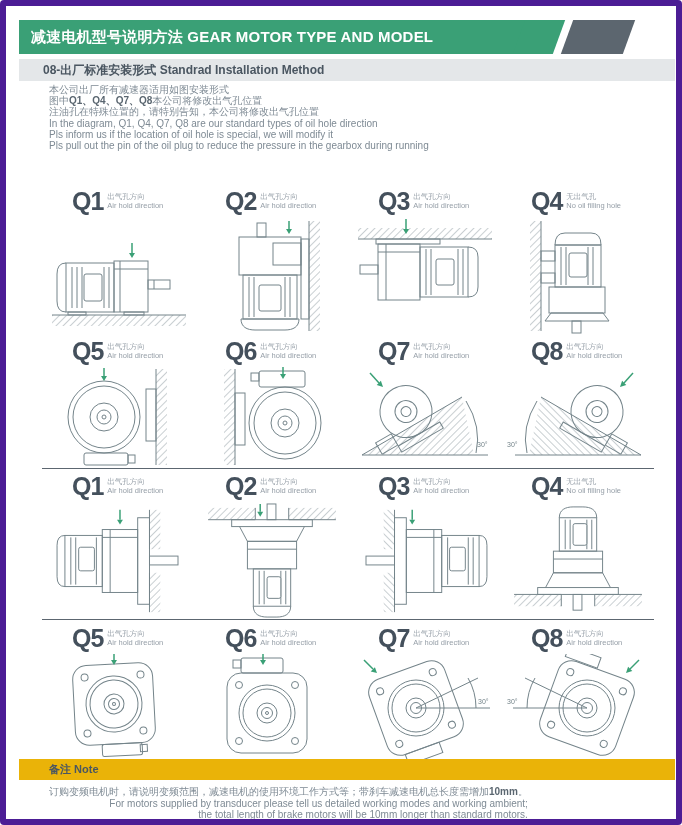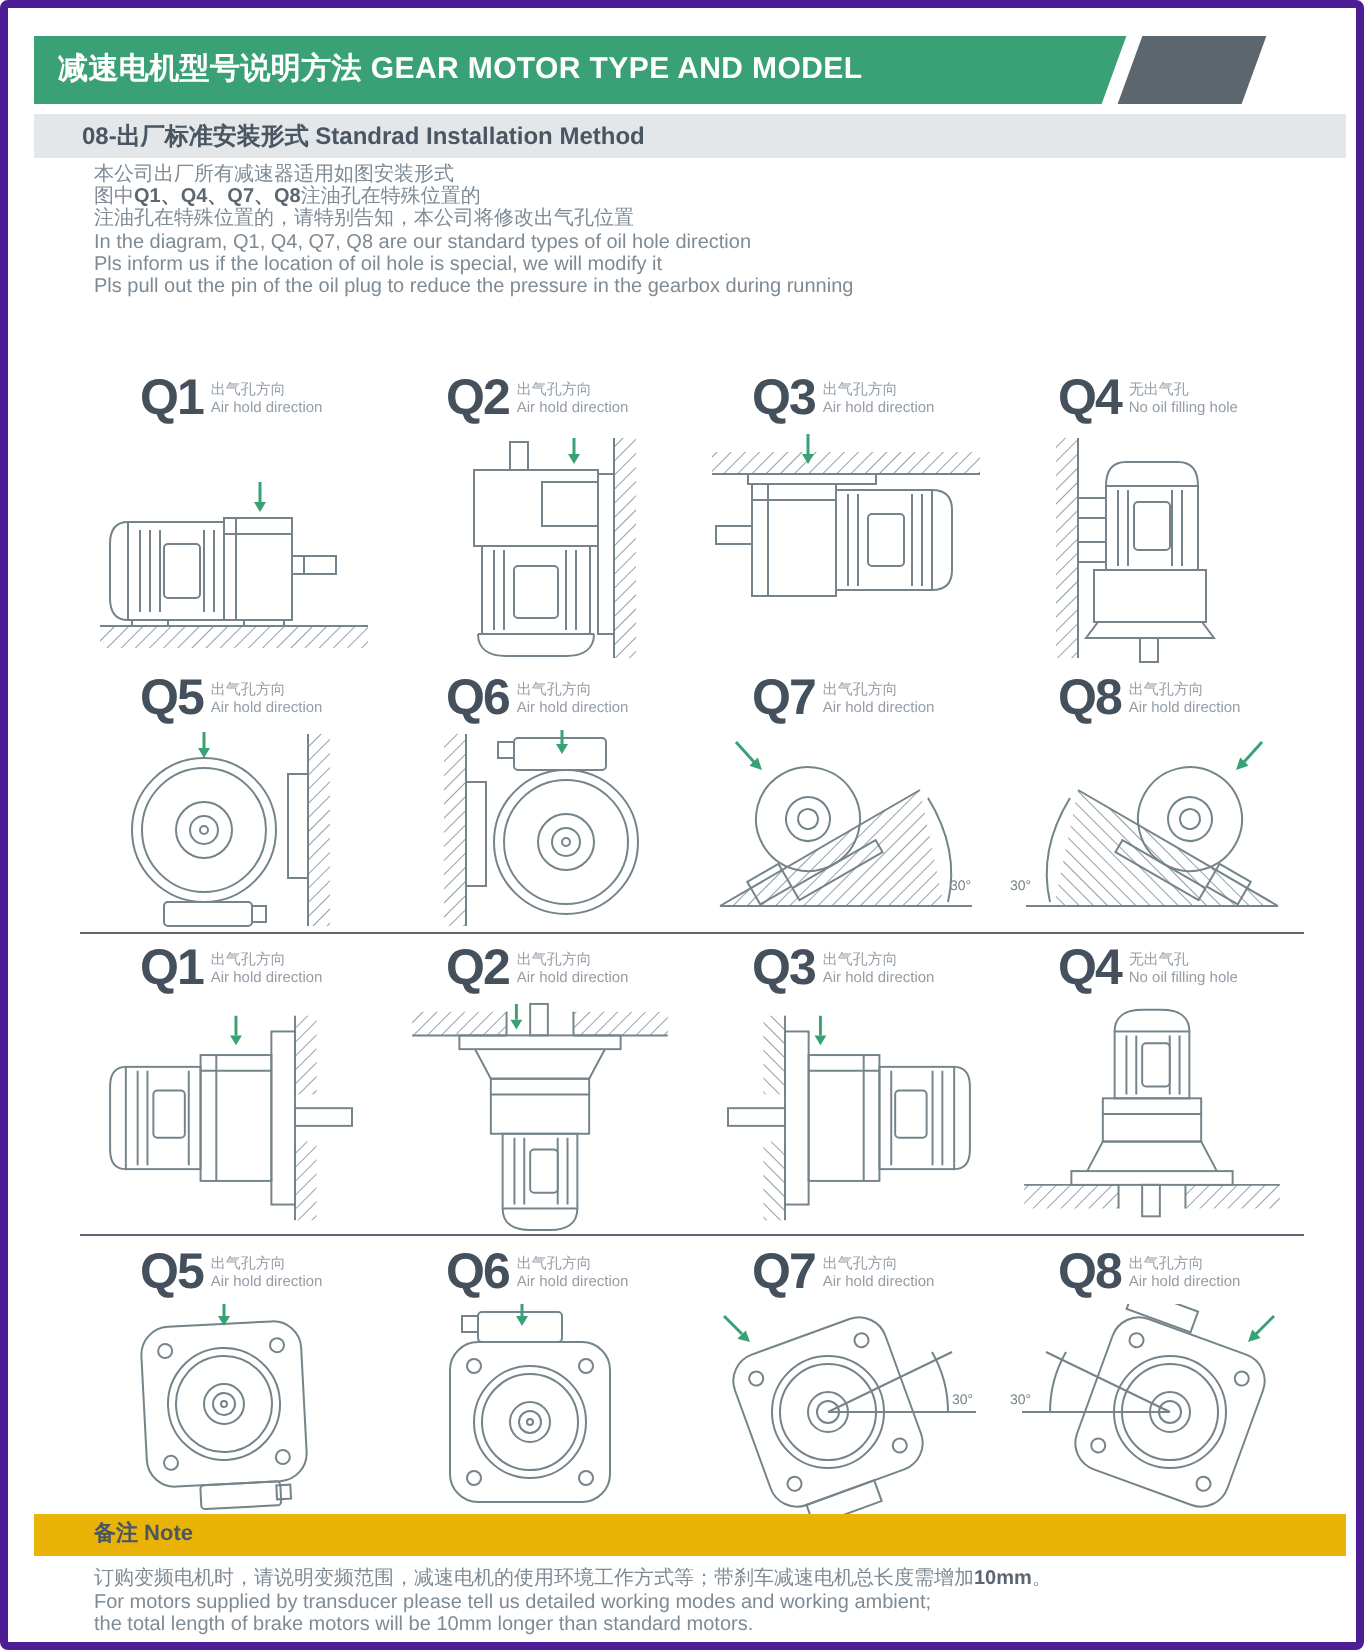--- a/index.html
+++ b/index.html
@@ -1,18 +1,18 @@
 <!DOCTYPE html>
 <html><head>
 <meta charset="utf-8">
 <style>
   html,body{margin:0;padding:0;background:#fff;}
   .page{position:relative;width:682px;height:825px;background:#fff;
         font-family:"Liberation Sans",sans-serif;overflow:hidden;
-        border:4px solid #4c1d95;box-sizing:border-box;border-radius:4px;}
+        border:6px solid #4c1d95;box-sizing:border-box;border-radius:4px;}
   
   .header-bar{position:absolute;left:13px;top:14px;width:656px;height:34px;}
   .hb-green{position:absolute;left:0;top:0;bottom:0;width:520px;background:#3aa076;}
   .hb-green-skew{position:absolute;left:500px;top:0;bottom:0;width:40px;background:#3aa076;transform:skewX(-20deg);}
   .hb-gray{position:absolute;left:548px;top:0;bottom:0;width:62px;background:#5c666f;transform:skewX(-20deg);}
   .hb-title{position:absolute;left:12px;top:0;height:34px;line-height:34px;color:#fff;
             font-size:15px;font-weight:bold;letter-spacing:.2px;white-space:nowrap;}
   
   .section-bar{position:absolute;left:13px;top:53px;width:656px;height:22px;background:#e4e7e9;box-sizing:border-box;}
   .section-title{margin-left:24px;line-height:22px;font-size:12px;font-weight:bold;color:#4a5661;}
@@ -26,21 +26,21 @@
   .qhead{display:flex;align-items:flex-start;padding-left:30px;height:26px;}
   .qcode{font-size:25px;font-weight:bold;color:#44505c;line-height:24px;letter-spacing:-1px;}
   .qlabels{display:flex;flex-direction:column;margin-left:4px;margin-top:3px;}
   .qlabels span{font-size:7.5px;line-height:9px;color:#959ea7;white-space:nowrap;}
   .diagram{margin-top:2px;align-self:center;}
   .divider{position:absolute;left:36px;width:612px;height:1px;background:#5c6670;}
   .divider1{top:462px;} .divider2{top:613px;}
   
   .note-bar{position:absolute;left:13px;top:753px;width:656px;height:21px;background:#eab308;box-sizing:border-box;}
   .note-title{margin-left:30px;line-height:21px;font-size:11px;font-weight:bold;color:#4a5661;}
-  .note-text{position:absolute;left:43px;top:780px;font-size:10px;line-height:11.5px;color:#7e8a94;}
+  .note-text{position:absolute;left:43px;top:780px;font-size:10px;line-height:11.5px;color:#7e8a94;text-align:right;}
   .note-text b{color:#5a6670;}
   
   svg .ln{fill:none;stroke:#74848a;stroke-width:1;}
   svg .fw{fill:#fff;stroke:#74848a;stroke-width:1;}
   svg .grn{fill:none;stroke:#3aa076;stroke-width:1.5;}
   svg .gfill{fill:#3aa076;stroke:none;}
   svg .st{fill:#74848a;font-size:7px;font-family:"Liberation Sans",sans-serif;}
 </style>
 </head>
 <body>
@@ -53,21 +53,21 @@
     <div class="hb-gray"></div>
     <div class="hb-title">减速电机型号说明方法 GEAR MOTOR TYPE AND MODEL</div>
   </div>
 
   <div class="section-bar">
     <div class="section-title">08-出厂标准安装形式 Standrad Installation Method</div>
   </div>
 
   <div class="intro">
     <div>本公司出厂所有减速器适用如图安装形式</div>
-    <div><span>图中</span><b>Q1、Q4、Q7、Q8</b><span>注油孔在特殊位置的</span></div>
+    <div><span>图中</span><b>Q1、Q4、Q7、Q8</b><span>本公司将修改出气孔位置</span></div>
     <div>注油孔在特殊位置的，请特别告知，本公司将修改出气孔位置</div>
     <div>In the diagram, Q1, Q4, Q7, Q8 are our standard types of oil hole direction</div>
     <div>Pls inform us if the location of oil hole is special, we will modify it</div>
     <div>Pls pull out the pin of the oil plug to reduce the pressure in the gearbox during running</div>
   </div>
 
   <div class="qrow qrow1">
 
     <div class="qcell">
       <div class="qhead">

